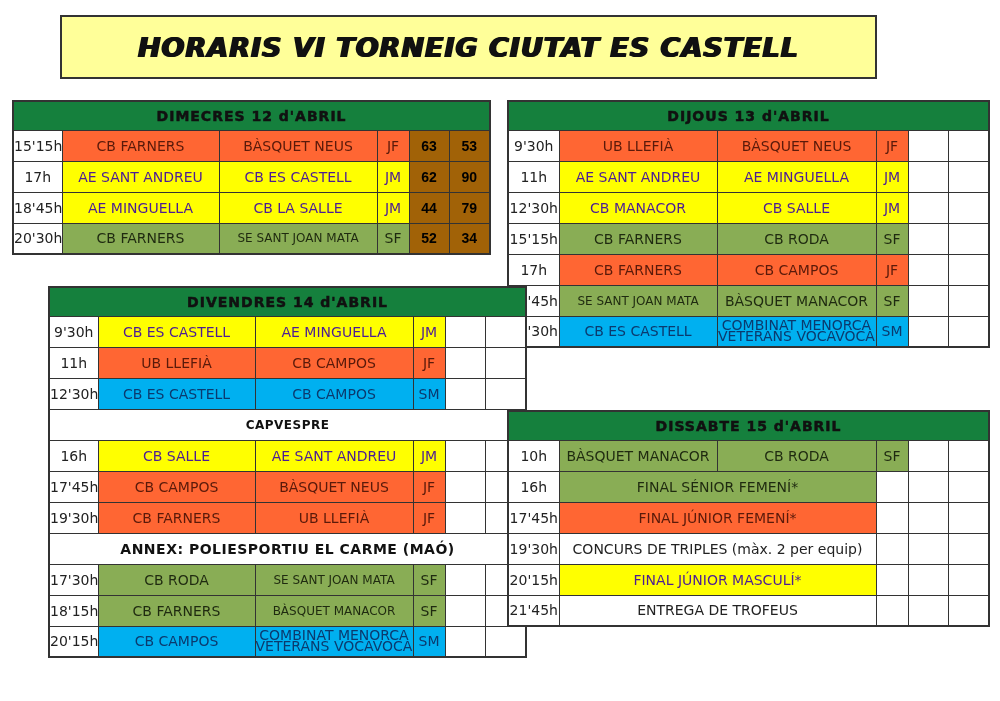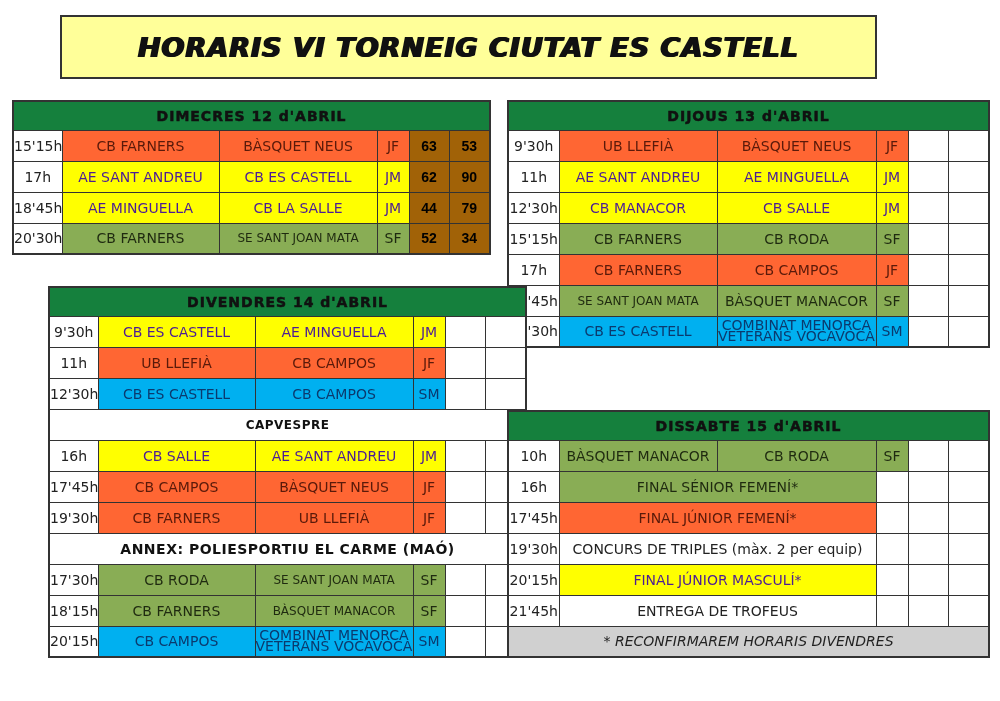--- a/index.html
+++ b/index.html
@@ -320,17 +320,14 @@
     <td class="empty"></td>
     <td class="empty"></td>
   </tr>
   <tr>
     <td class="time">21'45h</td>
     <td colspan="2" class="c-white">ENTREGA DE TROFEUS</td>
     <td class="empty"></td>
     <td class="empty"></td>
     <td class="empty"></td>
   </tr>
-  <tr>
-        <td colspan="6" class="note">* RECONFIRMAREM HORARIS DIVENDRES</td>
-      </tr>
 </tbody>
   </table>
 
 </body></html>

